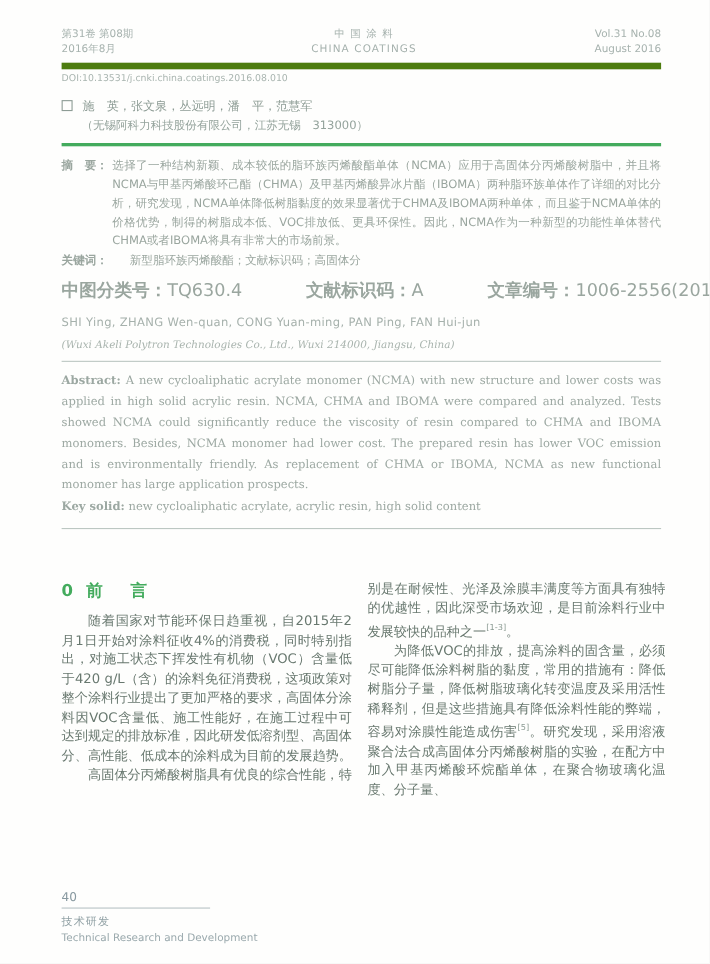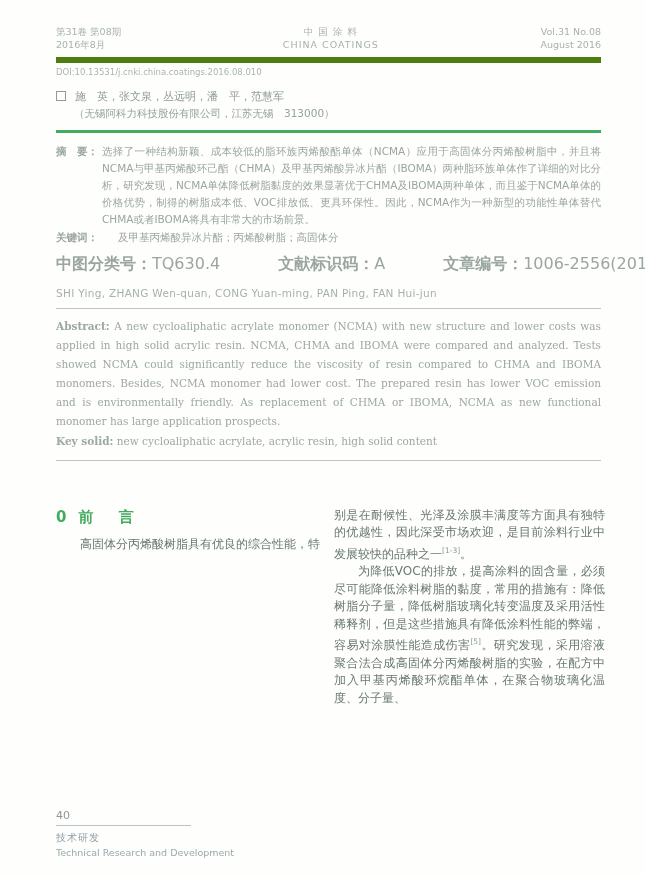--- a/index.html
+++ b/index.html
@@ -96,49 +96,51 @@
   </div>
   <div class="affil-cn">（无锡阿科力科技股份有限公司，江苏无锡　313000）</div>
   <div class="rule-green"></div>
 
   <div class="abs-cn block-cn">
     <span class="lbl">摘　要：</span>
     <span>选择了一种结构新颖、成本较低的脂环族丙烯酸酯单体（NCMA）应用于高固体分丙烯酸树脂中，并且将NCMA与甲基丙烯酸环己酯（CHMA）及甲基丙烯酸异冰片酯（IBOMA）两种脂环族单体作了详细的对比分析，研究发现，NCMA单体降低树脂黏度的效果显著优于CHMA及IBOMA两种单体，而且鉴于NCMA单体的价格优势，制得的树脂成本低、VOC排放低、更具环保性。因此，NCMA作为一种新型的功能性单体替代CHMA或者IBOMA将具有非常大的市场前景。</span>
   </div>
   <div class="kw-cn block-cn">
     <span class="lbl">关键词：</span>
-    <span>及甲基丙烯酸异冰片酯；丙烯酸树脂；高固体分</span>
+    <span>新型脂环族丙烯酸酯；文献标识码；高固体分</span>
   </div>
   <div class="cls-row">
     <span class="item">
       <span class="lbl">中图分类号：</span><span>TQ630.4</span>
     </span>
     <span class="item">
       <span class="lbl">文献标识码：</span><span>A</span>
     </span>
     <span class="item">
       <span class="lbl">文章编号：</span><span>1006-2556(2016)08-0030-04</span>
     </span>
   </div>
 
   <div class="authors-en">SHI Ying, ZHANG Wen-quan, CONG Yuan-ming, PAN Ping, FAN Hui-jun</div>
+  <div class="affil-en">(Wuxi Akeli Polytron Technologies Co., Ltd., Wuxi 214000, Jiangsu, China)</div>
   <hr class="hr-thin">
   <div class="abs-en">
     <span class="lbl">Abstract:</span><span> A new cycloaliphatic acrylate monomer (NCMA) with new structure and lower costs was applied in high solid acrylic resin. NCMA, CHMA and IBOMA were compared and analyzed. Tests showed NCMA could significantly reduce the viscosity of resin compared to CHMA and IBOMA monomers. Besides, NCMA monomer had lower cost. The prepared resin has lower VOC emission and is environmentally friendly. As replacement of CHMA or IBOMA, NCMA as new functional monomer has large application prospects.</span>
     <div class="kwline-en">
       <span class="lbl">Key solid:</span><span> new cycloaliphatic acrylate, acrylic resin, high solid content</span>
     </div>
   </div>
   <hr class="hr-thin">
 
   <div class="cols">
     <div class="col-l">
       <div class="sec-h">
         <span class="no">0</span><span class="tt">前  言</span>
       </div>
+      <p class="para">随着国家对节能环保日趋重视，自2015年2月1日开始对涂料征收4%的消费税，同时特别指出，对施工状态下挥发性有机物（VOC）含量低于420 g/L（含）的涂料免征消费税，这项政策对整个涂料行业提出了更加严格的要求，高固体分涂料因VOC含量低、施工性能好，在施工过程中可达到规定的排放标准，因此研发低溶剂型、高固体分、高性能、低成本的涂料成为目前的发展趋势。</p>
       <p class="para">高固体分丙烯酸树脂具有优良的综合性能，特</p>
     </div>
     <div class="col-r">
       <p class="para noindent"><span>别是在耐候性、光泽及涂膜丰满度等方面具有独特的优越性，因此深受市场欢迎，是目前涂料行业中发展较快的品种之一</span><sup>[1-3]</sup><span>。</span></p>
       <p class="para"><span>为降低VOC的排放，提高涂料的固含量，必须尽可能降低涂料树脂的黏度，常用的措施有：降低树脂分子量，降低树脂玻璃化转变温度及采用活性稀释剂，但是这些措施具有降低涂料性能的弊端，容易对涂膜性能造成伤害</span><sup>[5]</sup><span>。研究发现，采用溶液聚合法合成高固体分丙烯酸树脂的实验，在配方中加入甲基丙烯酸环烷酯单体，在聚合物玻璃化温度、分子量、</span></p>
     </div>
   </div>
 
   <div class="footer">
     <div class="pn">40</div>

